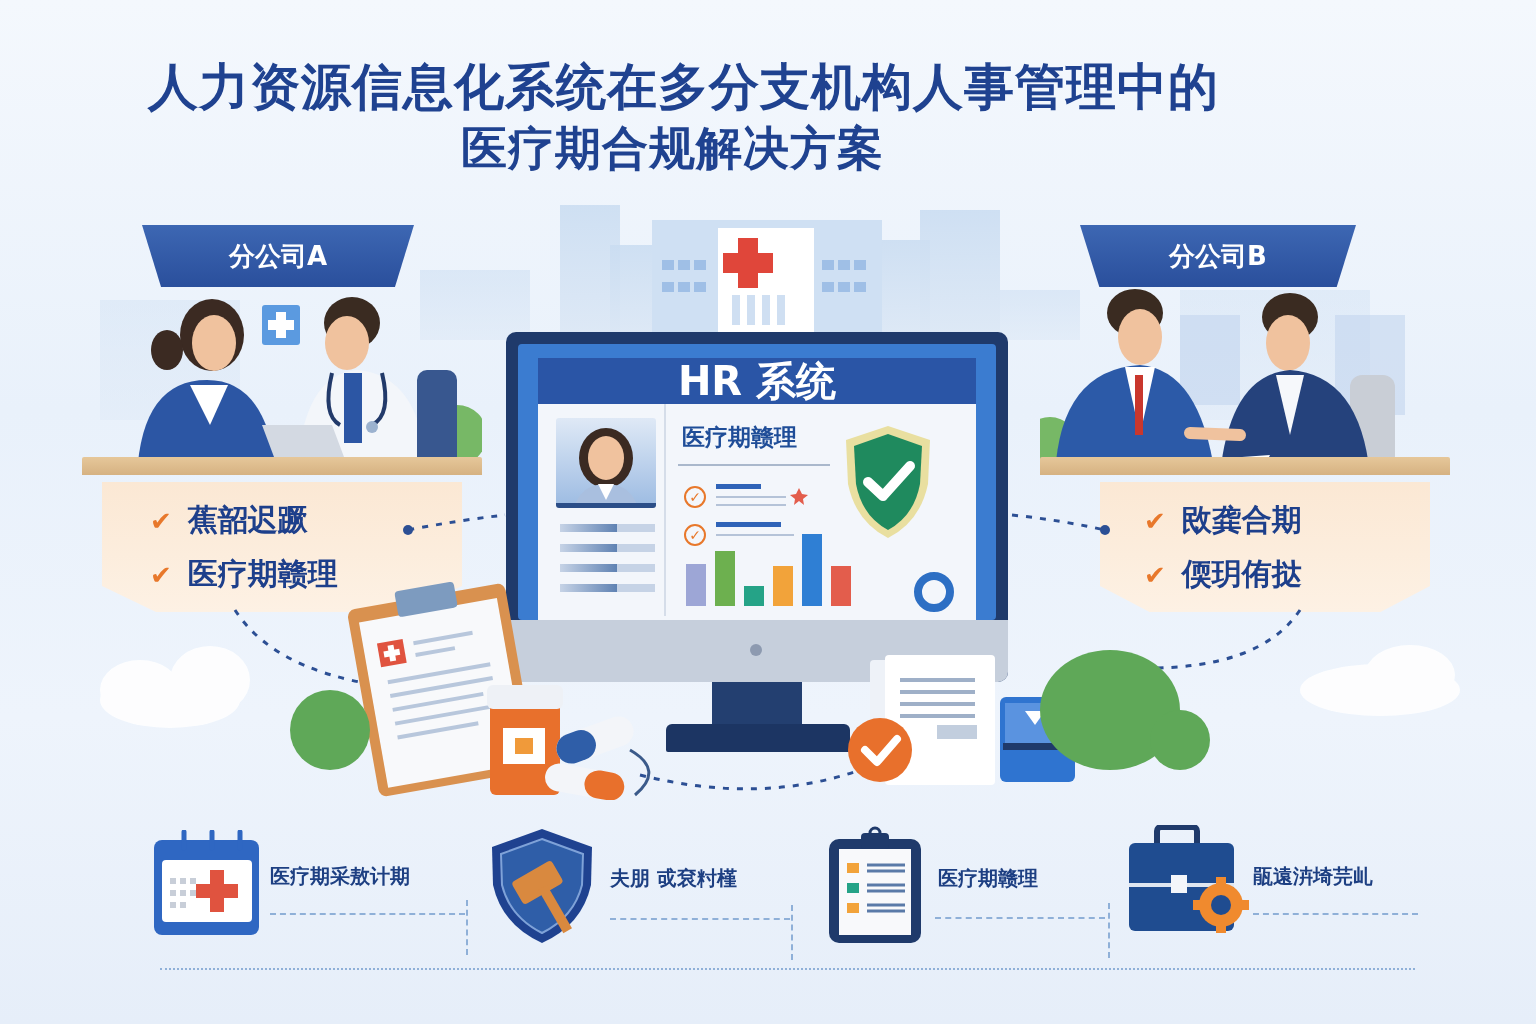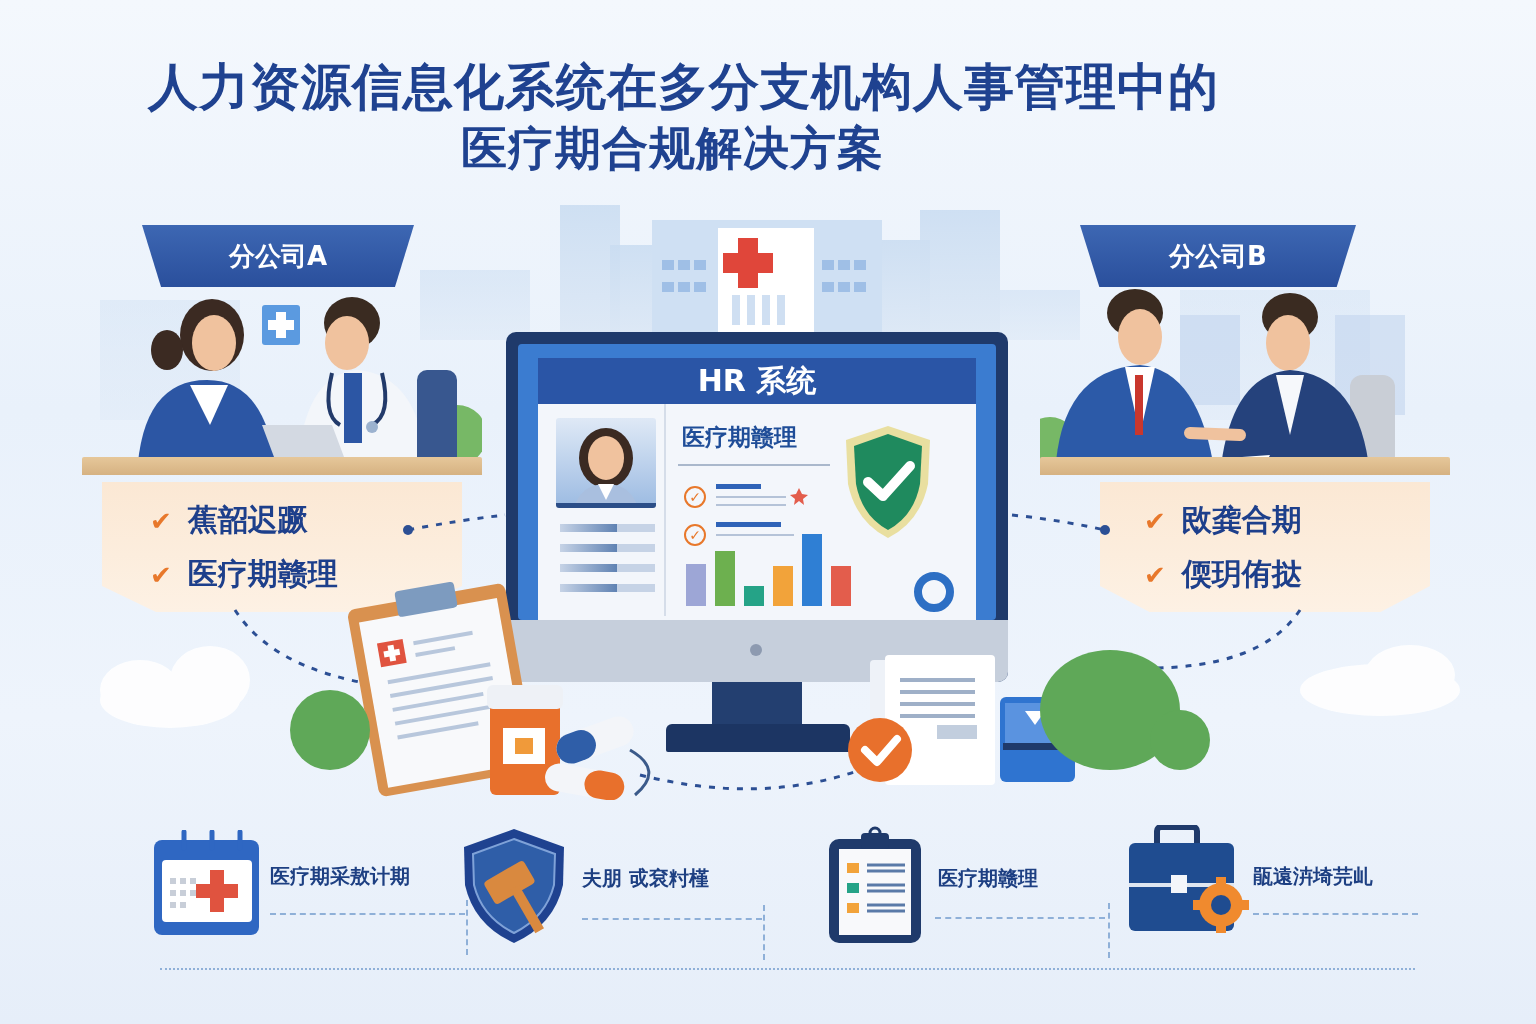--- a/index.html
+++ b/index.html
@@ -46,21 +46,21 @@
   #card-b { left: 1100px; top: 482px; width: 330px; height: 130px; }
   .bullet { position:absolute; display:flex; align-items:center; gap:16px; font-size:30px; font-weight:bold; color:#1d3f8b; white-space:nowrap; }
   .check { color:#e8782b; font-size:26px; font-weight:bold; }
 
   
   #monitor { position:absolute; left:506px; top:332px; width:502px; height:350px; background:#1f3a6b; border-radius:10px; }
   #monitor-bezel-bottom { position:absolute; left:506px; top:620px; width:502px; height:62px; background:#c6cfdc; border-radius:0 0 10px 10px; }
   #monitor-neck { position:absolute; left:712px; top:682px; width:90px; height:46px; background:#233f70; }
   #monitor-base { position:absolute; left:666px; top:724px; width:184px; height:28px; background:#1c3563; border-radius:6px 6px 2px 2px; }
   #screen { position:absolute; left:518px; top:344px; width:478px; height:276px; background:#3b7cd0; border-radius:4px; overflow:hidden; }
-  #screen-header { position:absolute; left:20px; top:14px; width:438px; height:46px; background:#2a55a6; color:#fff; font-weight:bold; font-size:30px; display:flex; align-items:center; justify-content:center; }
+  #screen-header { position:absolute; left:20px; top:14px; width:438px; height:46px; background:#2a55a6; color:#fff; font-weight:bold; font-size:40px; display:flex; align-items:center; justify-content:center; }
   #screen-body { position:absolute; left:20px; top:60px; width:438px; height:276px; background:#f3f6fb; }
   #screen-left { position:absolute; left:0; top:0; width:128px; height:212px; border-right:2px solid #d5dde9; }
   #avatar { position:absolute; left:18px; top:14px; width:100px; height:90px; background:linear-gradient(180deg,#dfe9f6,#9fbde3); border-bottom:5px solid #2b4e88; border-radius:3px; overflow:hidden; }
   .skel { position:absolute; left:22px; width:95px; height:8px; background:linear-gradient(90deg,#c6d3e6,#5f82b3 60%,#c6d3e6 60%); }
   #med-title { position:absolute; left:144px; top:18px; font-size:23px; font-weight:bold; color:#1f4d98; }
   #med-underline { position:absolute; left:140px; top:60px; width:152px; height:2px; background:#aab8cc; }
   .mini-check { position:absolute; width:22px; height:22px; border:2px solid #e8782b; border-radius:50%; color:#e8782b; font-size:14px; font-weight:bold; display:flex; align-items:center; justify-content:center; }
   .mini-line { position:absolute; height:5px; background:#2f63b8; }
   .mini-line-thin { position:absolute; height:2px; background:#b5c3d8; }
   .bar { position:absolute; bottom:10px; width:20px; }
@@ -351,21 +351,21 @@
         <line x1="32" y1="2" x2="32" y2="18"></line>
         <line x1="60" y1="2" x2="60" y2="18"></line>
         <line x1="88" y1="2" x2="88" y2="18"></line>
       </g>
   </svg>
   <div class="feat-label" style="left:120px;top:38px;">医疗期采敖计期</div>
   <div class="dash-h" style="left:120px;top:88px;width:195px;"></div>
   <div class="dash-v" style="left:316px;top:75px;height:55px;"></div>
 </div>
 
-<div class="feature" style="left:457px;width:320px;">
+<div class="feature" style="left:485px;width:320px;">
   <svg class="abs" style="left:2px;top:0" width="120" height="120">
     <path d="M55 4 L105 22 L104 60 Q95 100 55 118 Q15 100 6 60 L5 22 Z" fill="#1f4290"></path>
     <path d="M55 14 L96 29 L95 60 Q87 92 55 108 Q23 92 15 60 L14 29 Z" fill="#2f5ea8" stroke="#7fa2d8" stroke-width="2"></path>
     <g transform="rotate(-30 60 60)">
         <rect x="30" y="40" width="46" height="26" rx="4" fill="#d9893f"></rect>
         <rect x="50" y="60" width="10" height="50" fill="#d9893f"></rect>
       </g>
   </svg>
   <div class="feat-label" style="left:125px;top:40px;">夫朋 戓袞籿槿</div>
   <div class="dash-h" style="left:125px;top:93px;width:180px;"></div>

